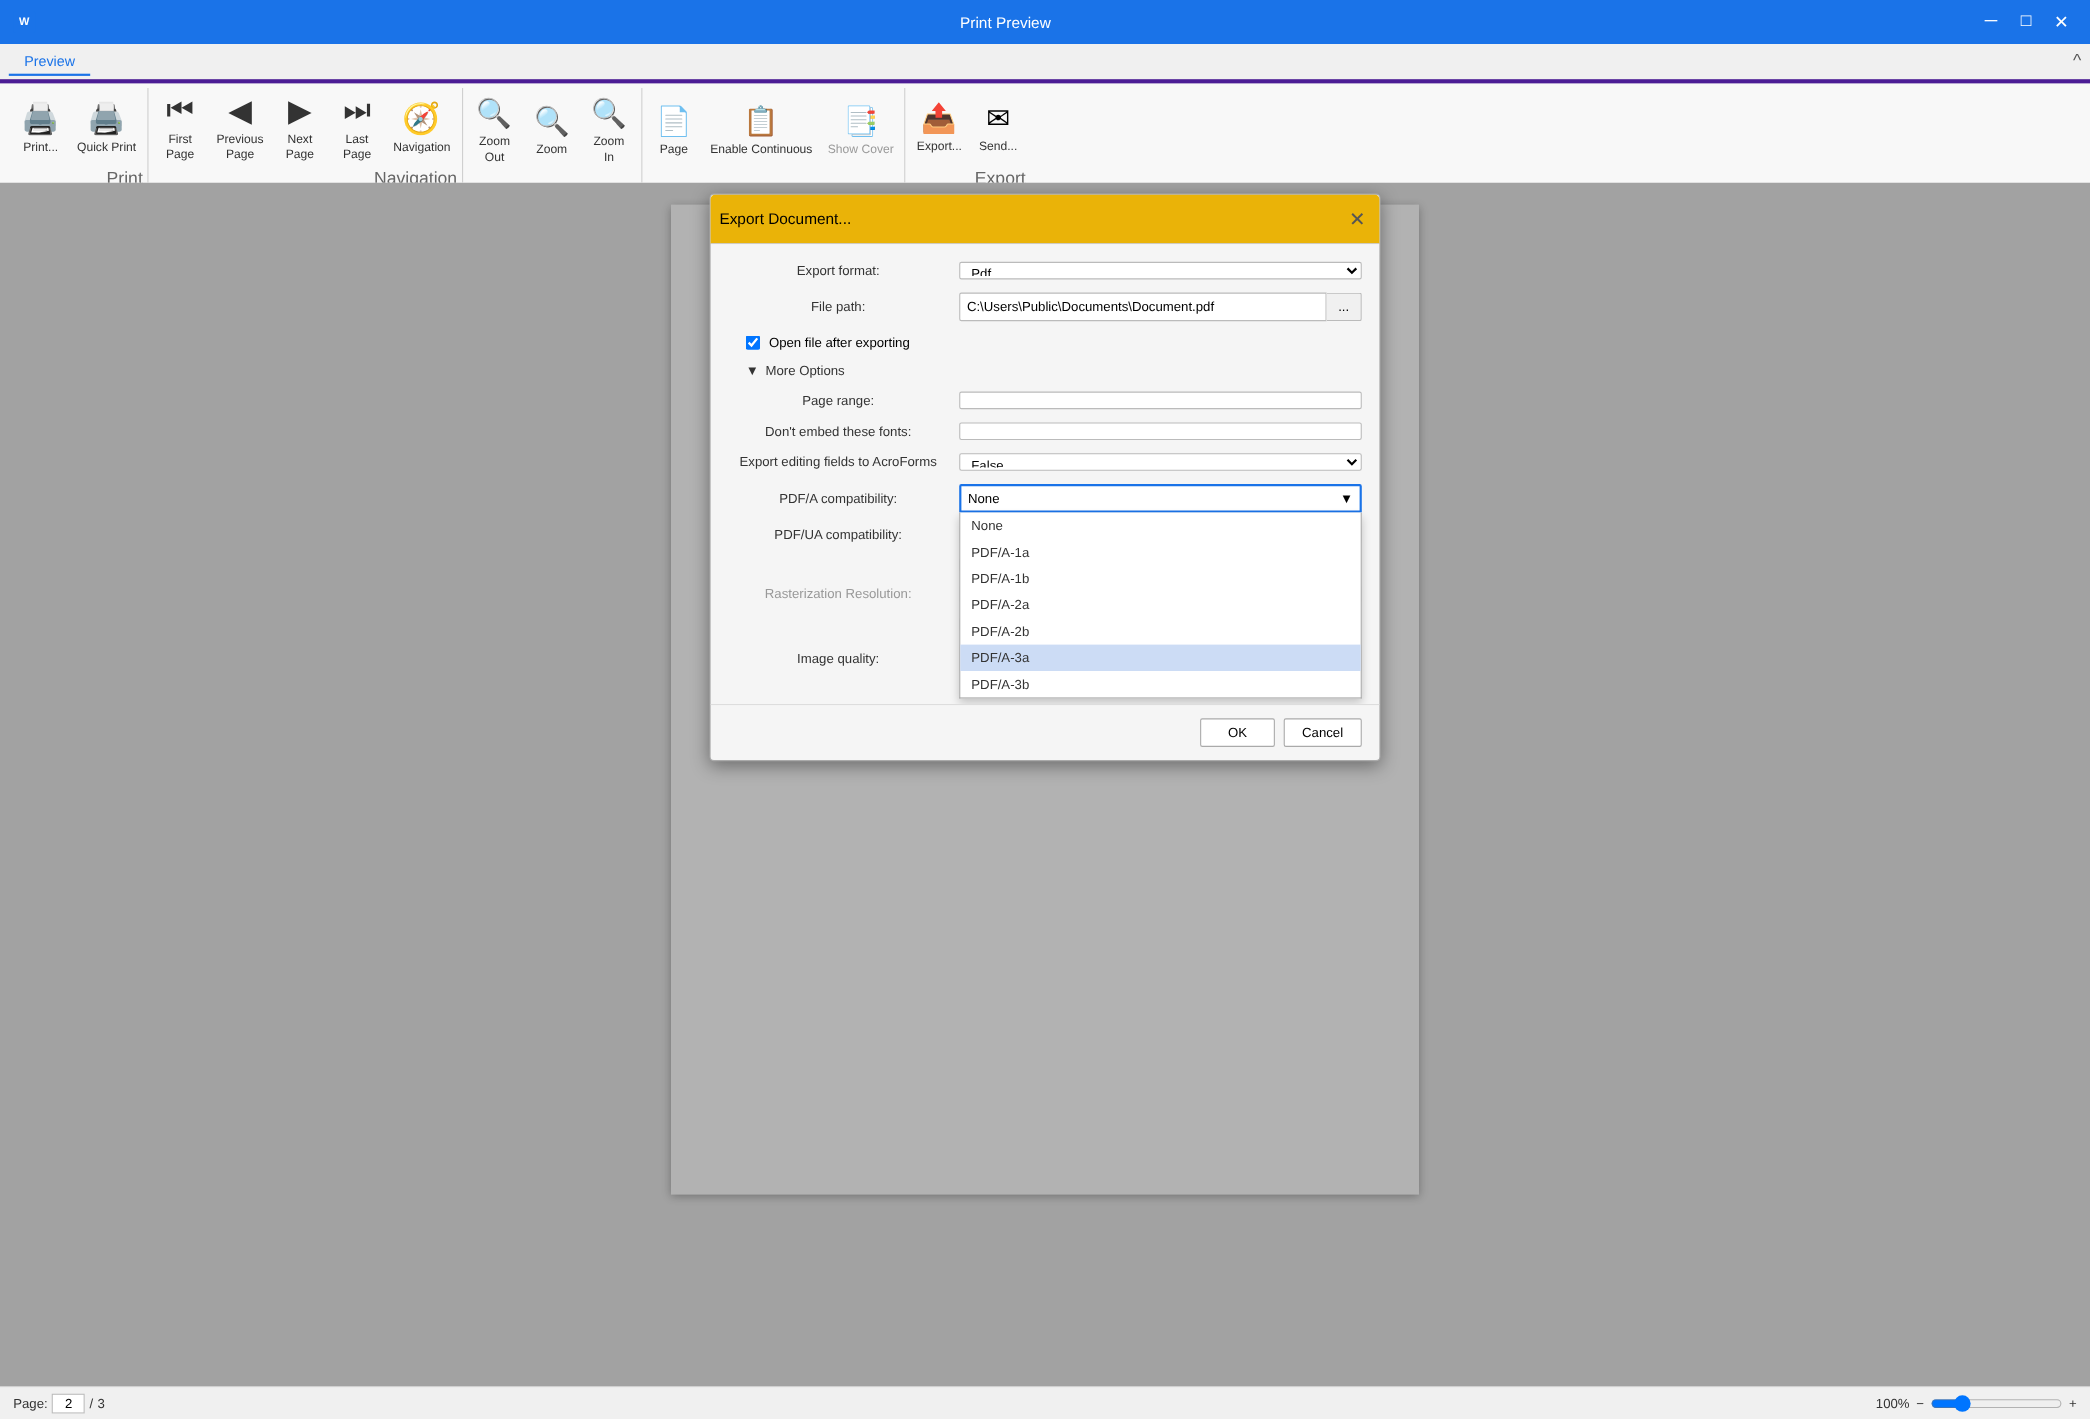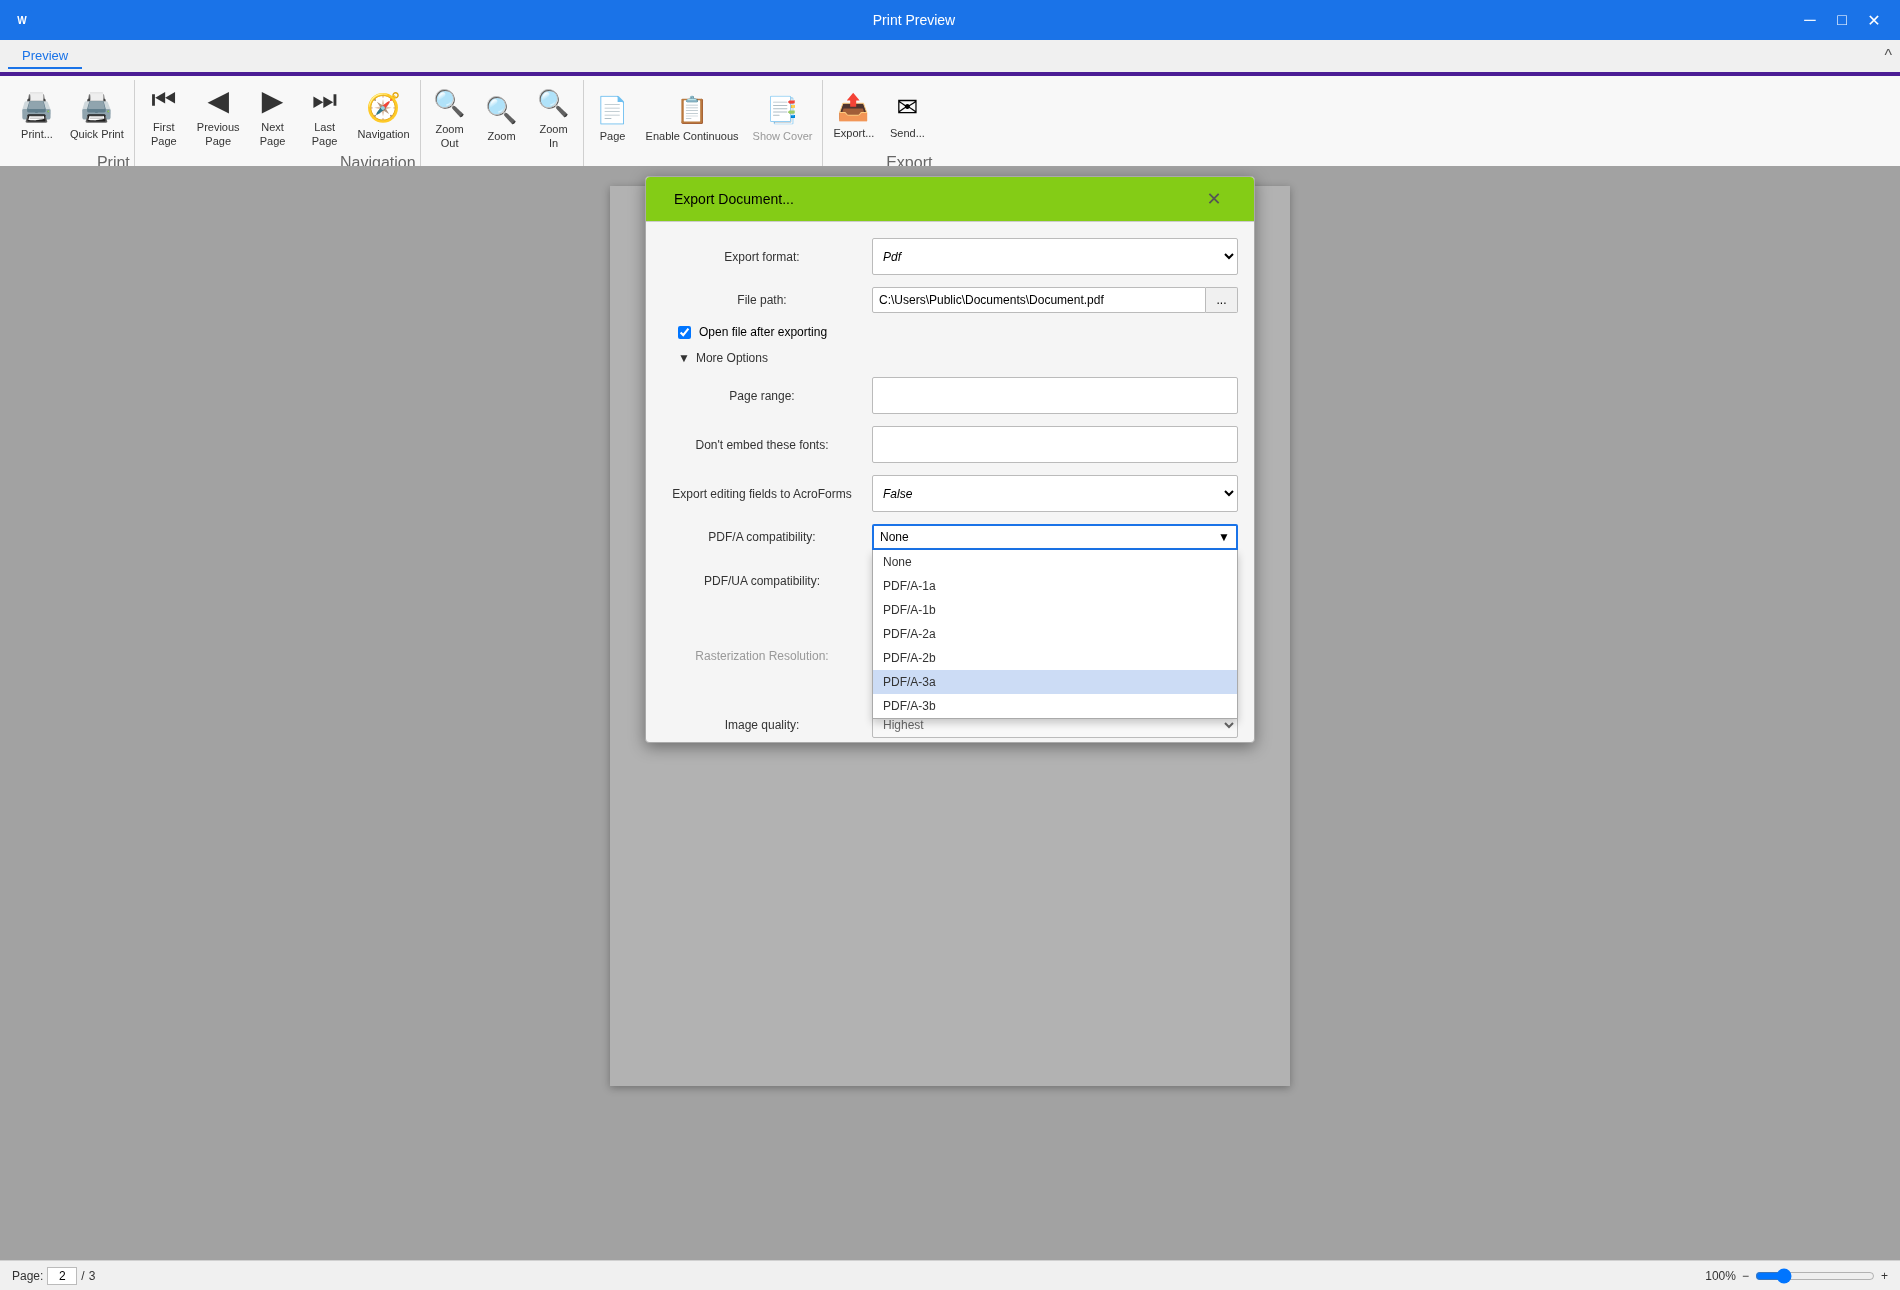--- a/index.html
+++ b/index.html
@@ -159,23 +159,23 @@
     }
     .modal {
       background: #f5f5f5;
       border: 1px solid #aaa;
       border-radius: 4px;
       width: 610px;
       box-shadow: 0 4px 16px rgba(0,0,0,0.4);
       position: relative;
     }
     .modal-header {
-      background: #84cc16;
+      background: #eab308;
       border-bottom: 1px solid #ccc;
-      padding: 10px 28px;
+      padding: 10px 8px;
       font-size: 14px;
       font-weight: 500;
       display: flex;
       justify-content: space-between;
       align-items: center;
       border-radius: 4px 4px 0 0;
     }
     .modal-close {
       background: none;
       border: none;
@@ -197,27 +197,26 @@
     }
     .form-label {
       width: 200px;
       font-size: 12px;
       color: #333;
       text-align: center;
       flex-shrink: 0;
     }
     .form-input, .form-select {
       flex: 1;
-      height: 37px;
+      height: 16px;
       border: 1px solid #bbb;
       border-radius: 2px;
       padding: 2px 6px;
       font-size: 12px;
       background: white;
-      font-style: italic;
     }
     .form-select { cursor: pointer; }
     .file-path-row {
       display: flex;
       align-items: center;
       gap: 0;
       flex: 1;
     }
     .file-path-input {
       flex: 1;
@@ -585,20 +584,24 @@
           </div>
 
           <div class="form-row">
             <label class="form-label">Image quality:</label>
             <select class="form-select-grayed"><option>Highest</option><option>High</option><option>Medium</option><option>Low</option></select>
           </div>
 
         </div>
       </div>
 
+      <div class="modal-footer">
+        <button class="btn-ok">OK</button>
+        <button class="btn-cancel">Cancel</button>
+      </div>
     </div>
   </div>
 </div>
 
 <div class="status-bar">
   <div style="display:flex; align-items:center; gap:4px;">
     <span>Page:</span>
     <input type="text" value="2" style="width: 30px; height: 18px; text-align: center; border: 1px solid rgb(187, 187, 187); font-size: 12px;">
     <span>/</span>
     <span>3</span>

